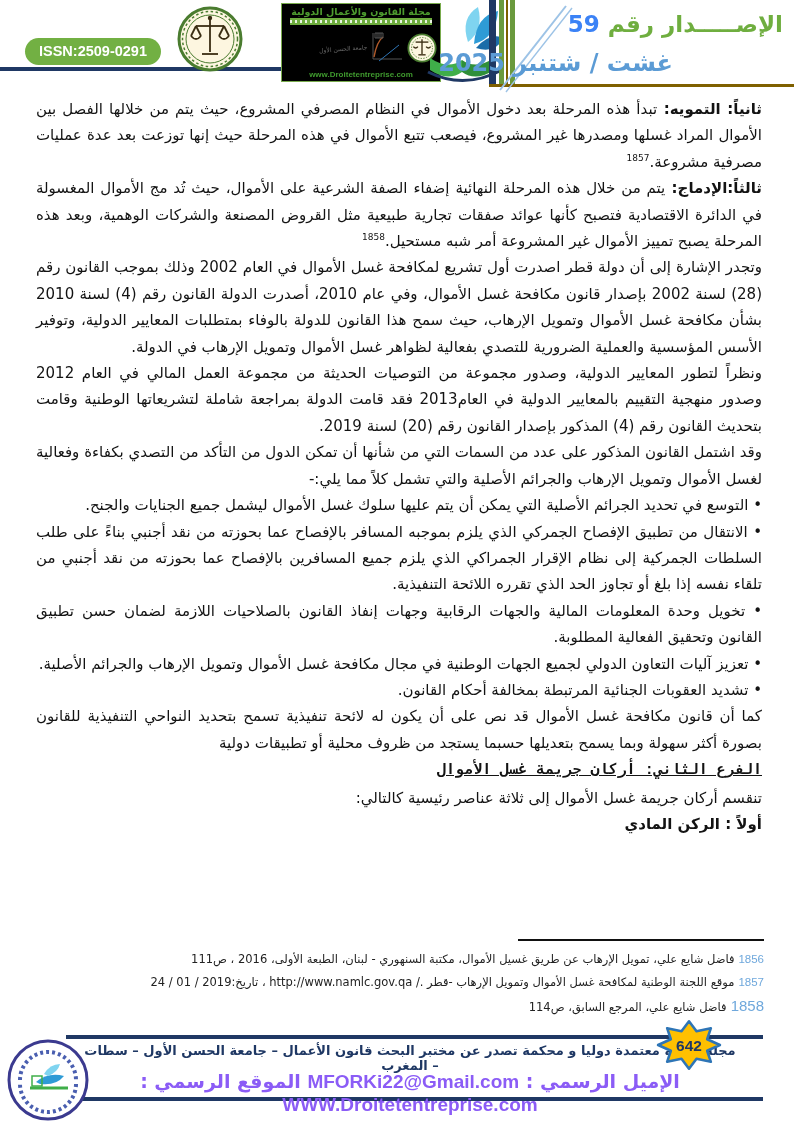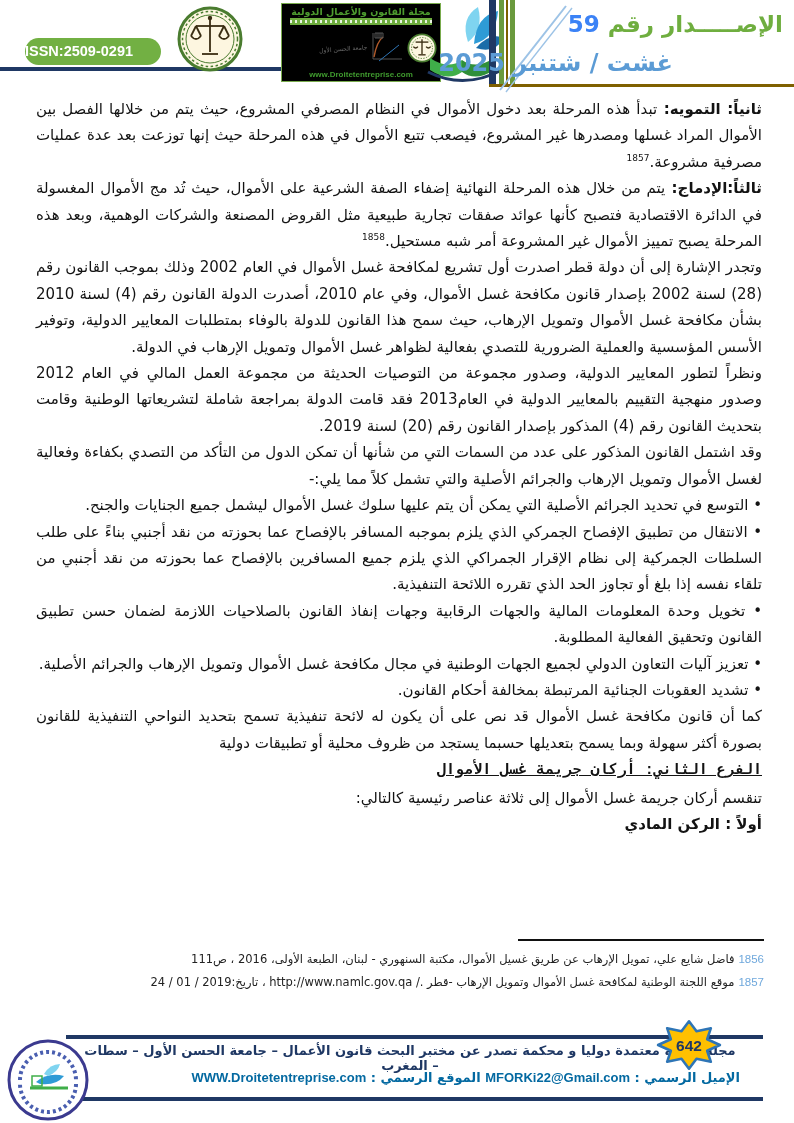--- a/index.html
+++ b/index.html
@@ -2,21 +2,21 @@
 <html lang="ar"><head>
 <meta charset="utf-8">
 <style>
   html,body{margin:0;padding:0;}
   body{width:794px;height:1123px;background:#ffffff;position:relative;overflow:hidden;
        font-family:"DejaVu Sans",sans-serif;}
   .abs{position:absolute;}
 
   
   .issn-pill{left:25px;top:38px;width:136px;height:27px;background:#72b043;color:#fff;
-    border-radius:14px;font-weight:bold;font-size:14.5px;line-height:27px;text-align:left;
+    border-radius:14px;font-weight:bold;font-size:14.5px;line-height:27px;text-align:center;
     font-family:"Liberation Sans",sans-serif;}
   .rule-left{left:0;top:67px;width:490px;height:4px;background:#1f3864;}
   .rule-right{left:489px;top:84px;width:305px;height:3px;background:#7f6000;}
   .bar{top:0;height:86px;}
   .bar.navy{left:489px;width:7px;background:#1f3864;}
   .bar.g1{left:499px;width:5px;background:#6a9a3d;}
   .bar.ol{left:506px;width:2px;background:#7f6000;}
   .bar.g2{left:510px;width:5px;background:#6a9a3d;}
 
   .jbox{left:281px;top:3px;width:158px;height:77px;border:1.5px solid #79ab4d;background:#000000;}
@@ -47,22 +47,22 @@
   .fnsep{left:518px;top:939px;width:246px;height:2px;background:#111;}
   .fnotes{left:36px;top:948px;width:728px;direction:rtl;text-align:right;
     font-size:11.5px;line-height:23px;color:#222;}
   .fnotes .mk{color:#6fa8dc;margin-left:4px;font-family:"Liberation Sans",sans-serif;}
   .fnotes .mk.big{font-size:15px;}
 
   
   .f-rule{left:66px;width:697px;height:4px;background:#1f3864;}
   .f-line1{left:80px;top:1043px;width:660px;text-align:center;direction:rtl;
     font-size:13px;font-weight:bold;color:#1f3864;}
-  .f-line2{left:80px;top:1070px;width:660px;direction:rtl;
-    font-size:13px;font-weight:bold;color:#0369a1;}
+  .f-line2{left:80px;top:1070px;width:660px;text-align:center;direction:rtl;
+    font-size:19px;font-weight:bold;color:#8b5cf6;}
   .f-line2 .lt{font-family:"Liberation Sans",sans-serif;}
   .starbox{left:656px;top:1019px;width:66px;height:52px;}
   .stampbox{left:6px;top:1038px;width:84px;height:84px;}
   svg{display:block;}
 </style>
 </head>
 <body>
 
 <div class="abs issn-pill">ISSN:2509-0291</div>
 <div class="abs rule-left"></div>
@@ -158,20 +158,21 @@
     <p><span>كما أن قانون مكافحة غسل الأموال قد نص على أن يكون له لائحة تنفيذية تسمح بتحديد النواحي التنفيذية للقانون بصورة أكثر سهولة وبما يسمح بتعديلها حسبما يستجد من ظروف محلية أو تطبيقات دولية</span></p>
     <p><span class="b u">الفرع الثاني: أركان جريمة غسل الأموال</span></p>
     <p><span>تنقسم أركان جريمة غسل الأموال إلى ثلاثة عناصر رئيسية كالتالي:</span></p>
     <p><span class="b">أولاً : الركن المادي</span></p>
   </div>
 
 <div class="abs fnsep"></div>
 <div class="abs fnotes" id="fnotes">
     <div><span class="mk">1856</span><span>فاضل شايع علي، تمويل الإرهاب عن طريق غسيل الأموال، مكتبة السنهوري - لبنان، الطبعة الأولى، 2016 ، ص111</span></div>
     <div><span class="mk">1857</span><span>موقع اللجنة الوطنية لمكافحة غسل الأموال وتمويل الإرهاب -قطر ./ http://www.namlc.gov.qa ، تاريخ:2019 / 01 / 24</span></div>
+    <div><span class="mk big">1858</span><span>فاضل شايع علي، المرجع السابق، ص114</span></div>
   </div>
 
 <div class="abs f-rule" style="top:1035px;"></div>
 <div class="abs f-rule" style="top:1097px;"></div>
 
 <div class="abs f-line1">مجلة علمية معتمدة  دوليا و محكمة تصدر عن مختبر البحث قانون الأعمال – جامعة الحسن الأول – سطات – المغرب</div>
 <div class="abs f-line2">
   <span>الإميل الرسمي :  </span><span class="lt" dir="ltr">MFORKi22@Gmail.com</span><span> الموقع الرسمي : </span><span class="lt" dir="ltr">WWW.Droitetentreprise.com</span>
 </div>
 

